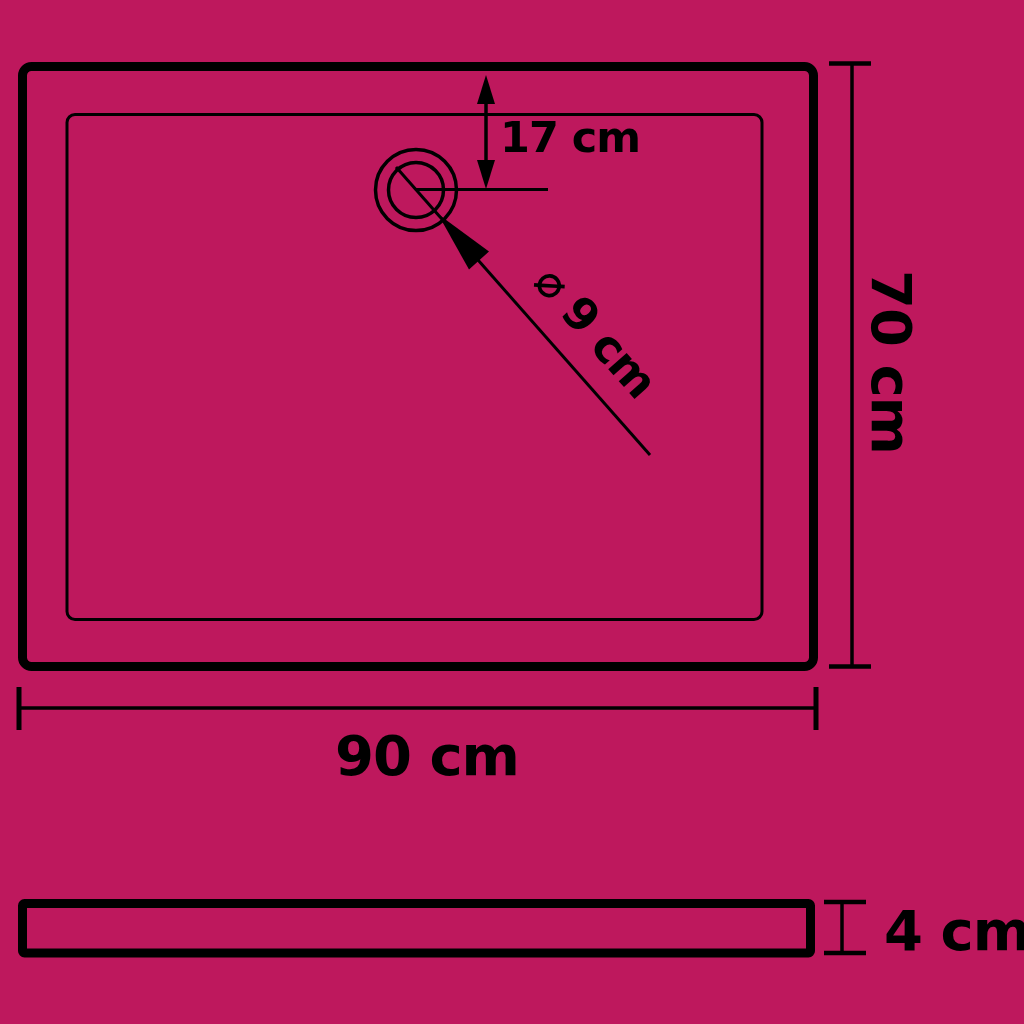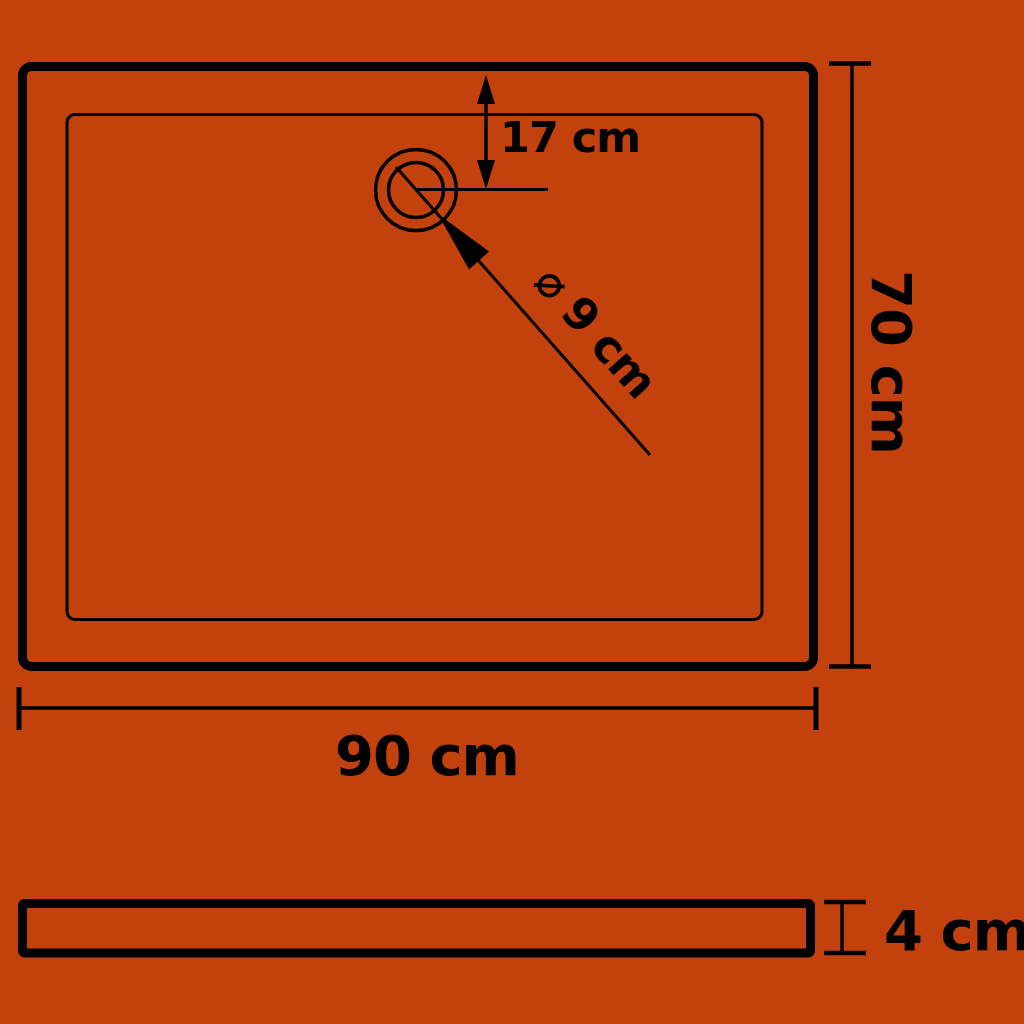--- a/index.html
+++ b/index.html
@@ -4,21 +4,21 @@
 <style>
   html, body {
     margin: 0;
     padding: 0;
     background: #ffffff;
   }
   .canvas {
     position: relative;
     width: 1024px;
     height: 1024px;
-    background: #c2410c;
+    background: #be185d;
     overflow: hidden;
   }
   svg {
     display: block;
   }
   .stroke {
     fill: none;
     stroke: #000000;
   }
   .fillshape {

